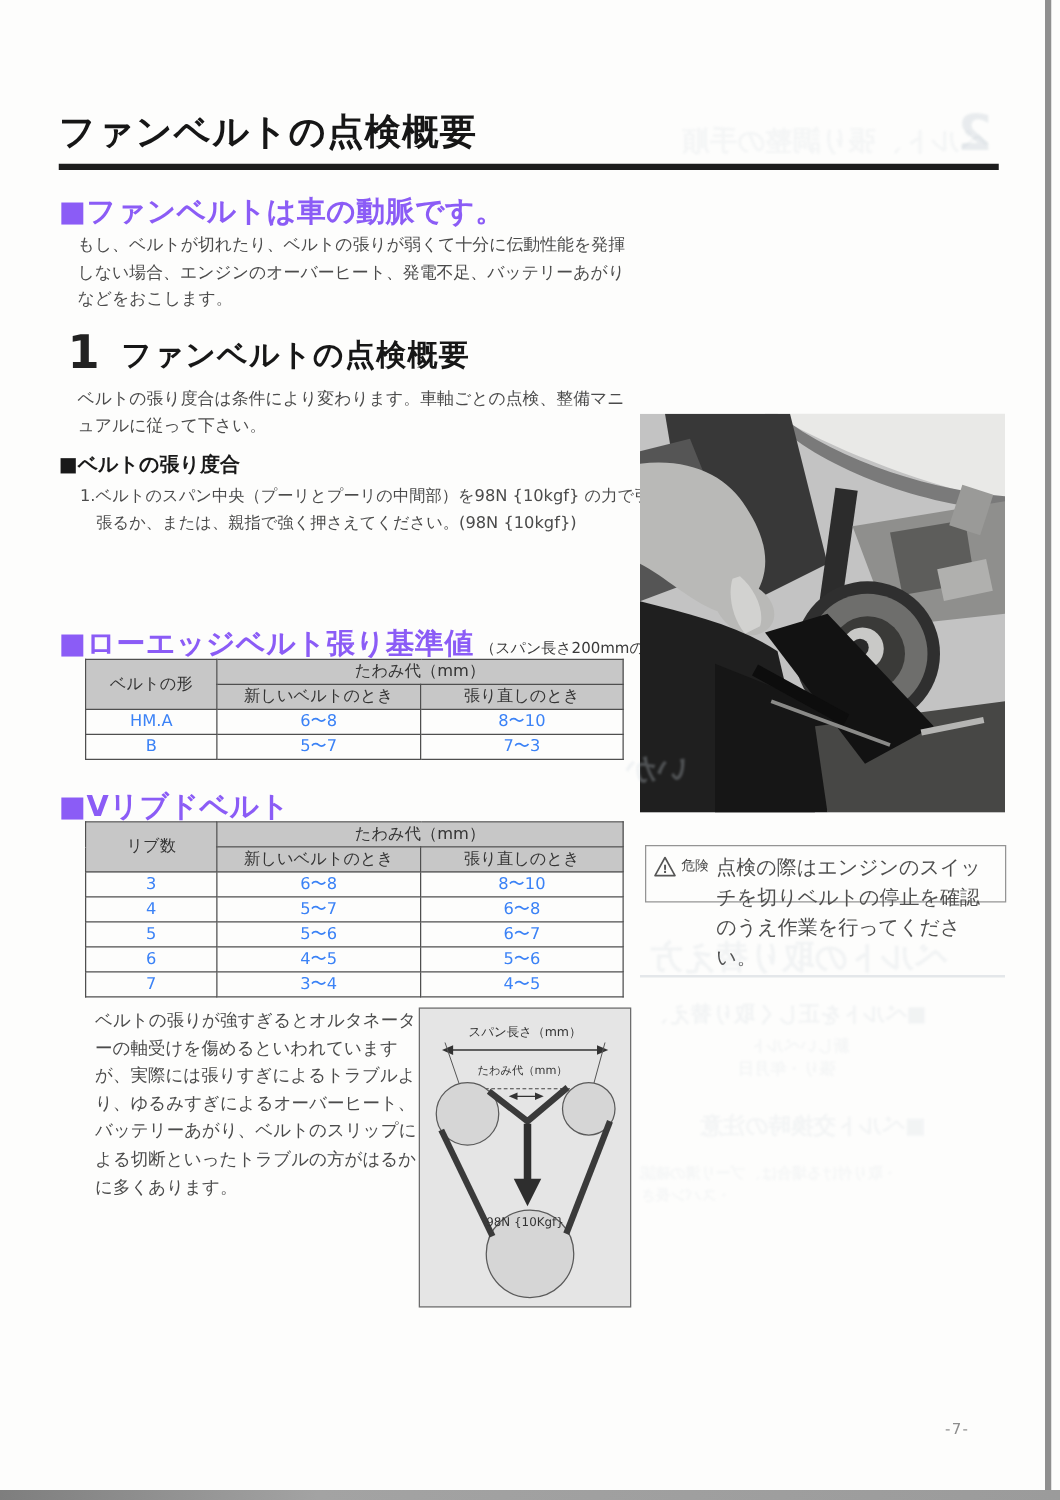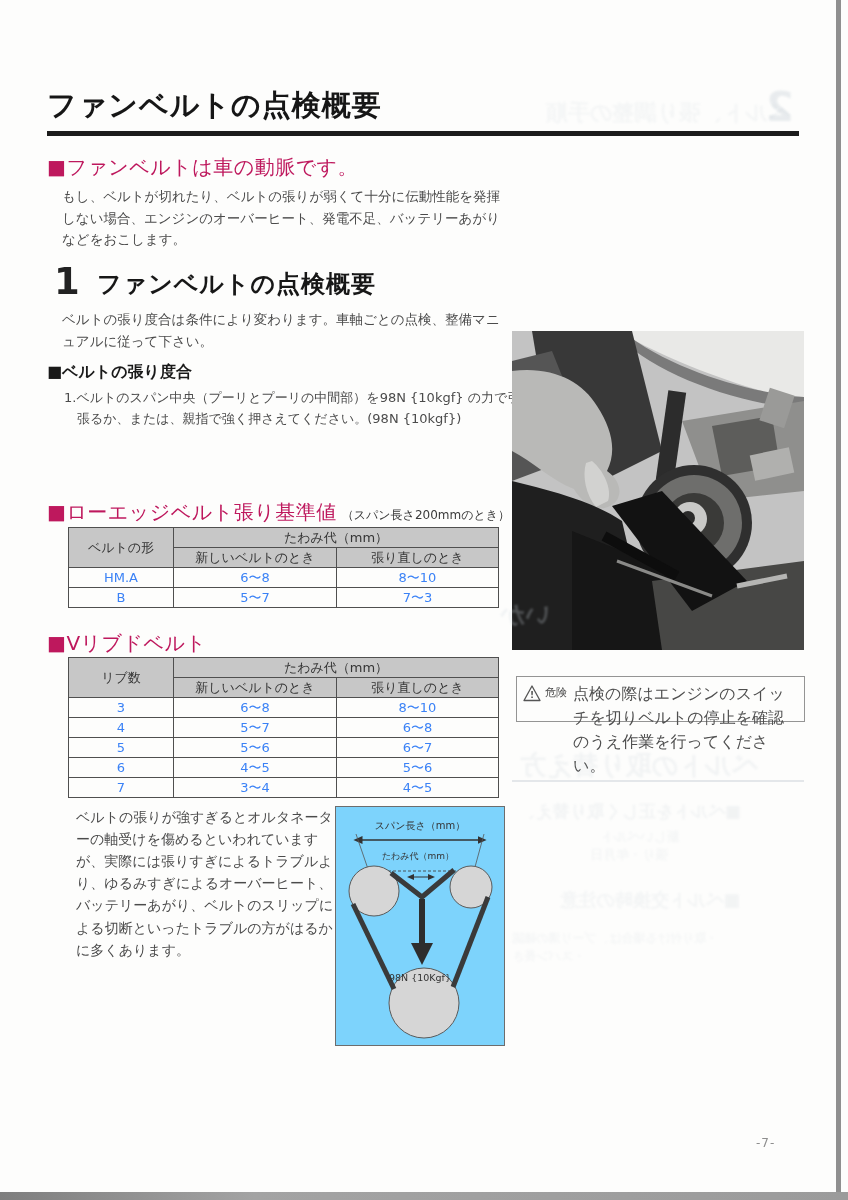--- a/index.html
+++ b/index.html
@@ -11,41 +11,41 @@
   .edge-line{left:836px;top:0;width:5px;height:1193px;background:#8f8f8f;}
   .bottom-strip{left:0;top:1192px;width:848px;height:8px;background:linear-gradient(90deg,#7e7e7e,#a3a3a3 30%,#9b9b9b);}
 
   
   .bleed{transform:scaleX(-1);filter:blur(0.8px);color:#8ea0b0;font-weight:bold;white-space:nowrap;}
 
   
   .doc-title{left:47px;top:86px;font-size:29px;font-weight:bold;color:#161616;letter-spacing:1px;}
   .title-rule{left:47px;top:131px;width:752px;height:5px;background:#1c1c1c;}
 
-  .h2{font-size:20px;font-weight:normal;color:#be185d;letter-spacing:0.5px;}
+  .h2{font-size:23px;font-weight:bold;color:#8b5cf6;letter-spacing:0.5px;}
   .h3{font-size:16px;font-weight:bold;color:#191919;}
   .body-text{font-size:13.5px;line-height:1.6;color:#4b4b4b;}
 
   .sec-num{left:54px;top:260px;font-size:37px;font-weight:bold;color:#222;}
   .sec-head{left:97px;top:268px;font-size:24px;font-weight:bold;color:#171717;letter-spacing:1px;}
 
   .hang{padding-left:13px;text-indent:-13px;margin:0 0 2px 0;}
 
   .tbl-head-suffix{font-size:12px;font-weight:normal;color:#3a3a3a;}
 
   table.spec{border-collapse:collapse;table-layout:fixed;width:430px;}
   table.spec th,table.spec td{border:1px solid #4f4f4f;font-weight:normal;
       text-align:center;padding:0;font-size:13px;color:#3b82f6;height:19px;line-height:19px;}
   table.spec{border:1.5px solid #3f3f3f;}
   table.spec th{background:#c7c7c7;color:#343434;}
   col.c1{width:105px;}col.c2{width:163px;}col.c3{width:162px;}
 
   .note{left:76px;top:806px;width:264px;font-size:14px;line-height:1.58;color:#4b4b4b;}
 
-  .diagram-box{left:335px;top:806px;width:168px;height:238px;border:1px solid #6d6d6d;background:#7dd3fc;}
+  .diagram-box{left:335px;top:806px;width:168px;height:238px;border:1px solid #6d6d6d;background:#e5e5e5;}
 
   .photo{left:512px;top:331px;width:292px;height:319px;}
 
   .warn-box{left:516px;top:676px;width:289px;height:46px;border:1px solid #949494;background:#fdfdfc;
       display:flex;align-items:flex-start;padding:5px 6px;box-sizing:border-box;}
   .warn-label{font-size:11px;color:#4c4c4c;margin:3px 6px 0 4px;white-space:nowrap;}
   .warn-text{font-size:16px;line-height:1.5;color:#4f4f4f;}
 
   .page-num{left:756px;top:1136px;font-size:12px;color:#8d8d8d;letter-spacing:1px;}
 </style>

